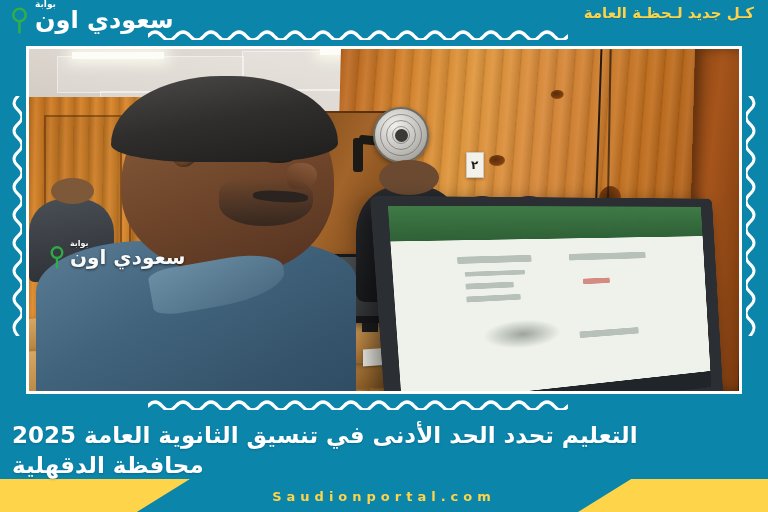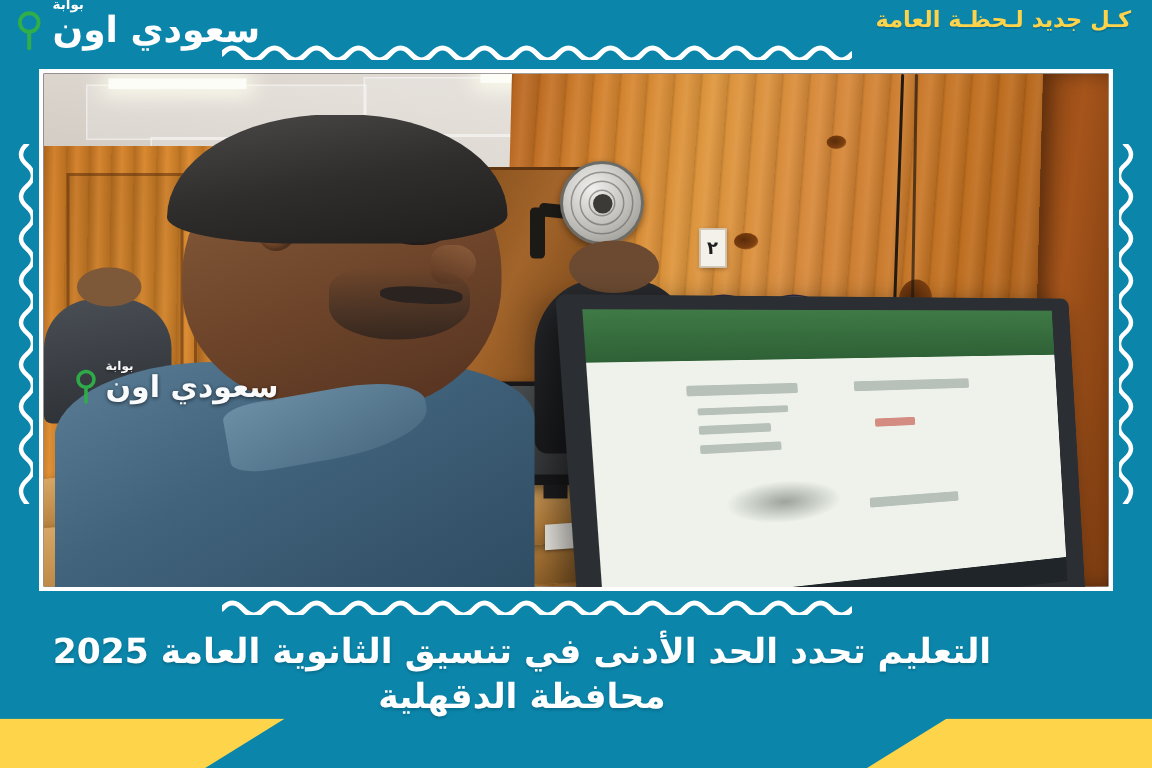--- a/index.html
+++ b/index.html
@@ -535,21 +535,21 @@
     color: #ffffff; font-size: 20px; font-weight: bold; white-space: nowrap;
     text-shadow: 0 1px 3px rgba(0,0,0,.65);
   }
   .wm-icon { width: 17px; height: 26px; margin-top: 5px; }
 
   
   .headline {
     position: absolute;
     left: 0; top: 420px;
     width: 696px;
-    text-align: center;
+    text-align: left;
     direction: rtl;
     color: #ffffff;
     font-size: 23px;
     font-weight: bold;
     line-height: 1.32;
     padding: 0 12px;
     box-sizing: border-box;
     z-index: 40;
     text-shadow: 0 1px 2px rgba(0,0,0,.18);
   }
@@ -767,14 +767,15 @@
       </div>
 
     </div>
   </div>
 
   <div class="headline">التعليم تحدد الحد الأدنى في تنسيق الثانوية العامة 2025 محافظة الدقهلية</div>
 
   <div class="corner corner-left"></div>
   <div class="corner corner-right"></div>
 
+  <div class="site-url">Saudionportal.com</div>
 
 </div>
 
 </body></html>

